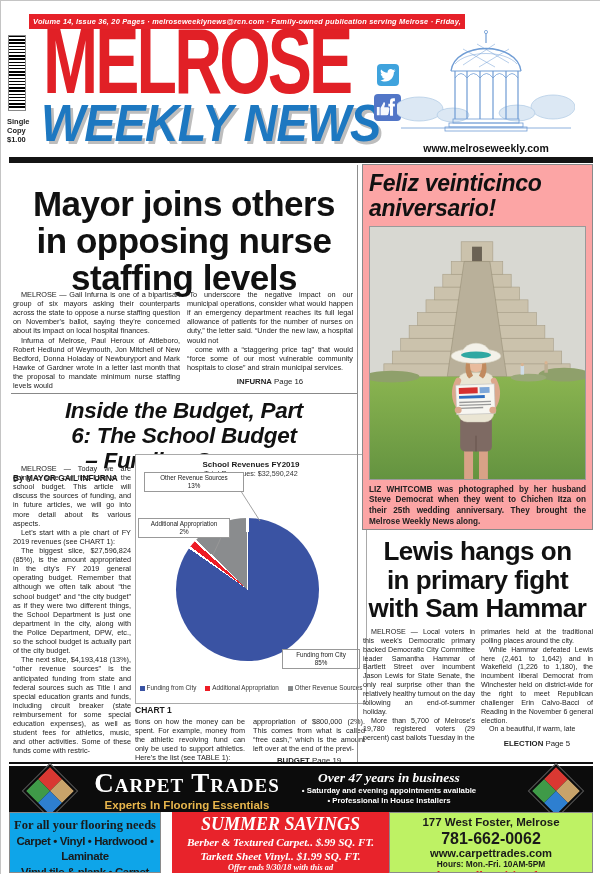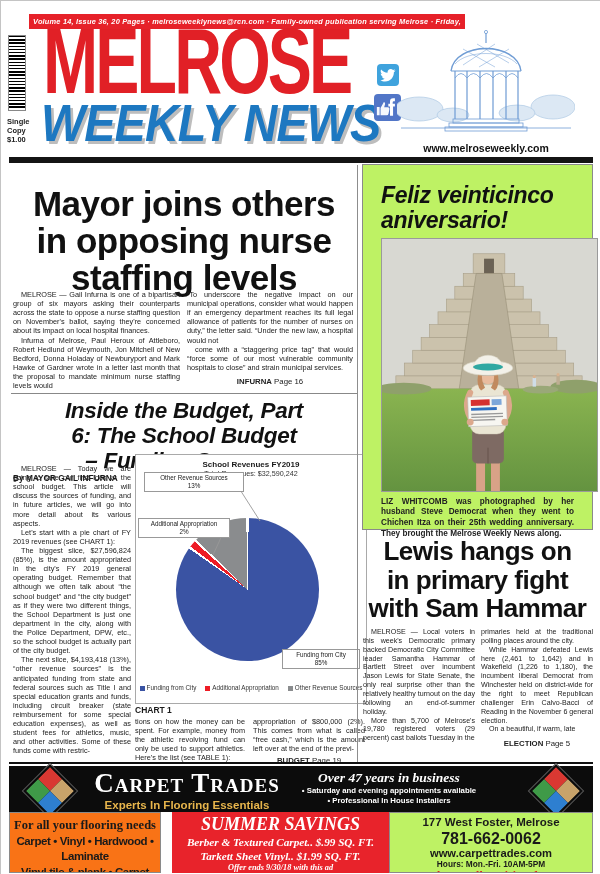--- a/index.html
+++ b/index.html
@@ -36,21 +36,21 @@
   .c-title{font:bold 8px/1.2 "Liberation Sans",sans-serif;text-align:center;}
   .c-sub{font:7.2px/1.2 "Liberation Sans",sans-serif;text-align:center;color:#333;}
   .pie{border-radius:50%;}
   .callout{border:1px solid #999;background:#fff;font:6.3px/1.25 "Liberation Sans",sans-serif;
            text-align:center;padding:1px 2px;}
   .legend{display:flex;justify-content:center;gap:9px;font:6.3px/1 "Liberation Sans",sans-serif;color:#333;}
   .legend .li{display:flex;align-items:center;gap:2px;}
   .sw{width:5px;height:5px;display:inline-block;}
   .chartlabel{font:bold 8.5px/1 "Liberation Sans",sans-serif;}
   
-  .annivbox{border:1px solid #8a8a8a;background:#bef264;padding:18px;box-sizing:border-box;}
+  .annivbox{border:1px solid #8a8a8a;background:#fca5a5;padding:6px;box-sizing:border-box;}
   .photo{border:1px solid #9a9a9a;display:block;margin-top:5px;}
   .caption{font:bold 8.2px/1.3 "Liberation Sans",sans-serif;text-align:justify;margin-top:5px;color:#222;}
   
   .adbar{background:#0c0c0c;color:#fff;}
   .diamond{width:34px;height:34px;transform:rotate(45deg);display:grid;grid-template-columns:1fr 1fr;
            grid-template-rows:1fr 1fr;overflow:hidden;border:2px solid #0c0c0c;outline:1px solid #555;}
   .d-r{background:#d93832}.d-t{background:#c8a36a}.d-g{background:#3f9a48}.d-b{background:#2e7fd0}
   .brand{font-family:"Liberation Serif",serif;font-weight:bold;font-variant:small-caps;
          font-size:27px;line-height:1;text-align:center;letter-spacing:1px;}
   .tagline{font:bold 11.5px/1.2 "Liberation Sans",sans-serif;color:#e7b54c;text-align:center;margin-top:2px;}
@@ -303,21 +303,21 @@
       <div class="tagline">Experts In Flooring Essentials</div>
     </div>
     <div class="abs" style="left:282px;top:4px;width:196px;">
       <div class="years">Over 47 years in business</div>
       <div class="bullets">
           <p>• Saturday and evening appointments available</p>
           <p>• Professional In House Installers</p>
         </div>
     </div>
   </div>
-  <div class="abs panel" style="left:8px;top:811px;width:152px;height:61px;border:1px solid #8a8a8a;background:#f97316;">
+  <div class="abs panel" style="left:8px;top:811px;width:152px;height:61px;border:1px solid #8a8a8a;background:#0ea5e9;">
     <div class="lp1">For all your flooring needs</div>
     <div class="lp2">Carpet • Vinyl • Hardwood • Laminate</div>
     <div class="lp2">Vinyl tile &amp; plank • Carpet cleaning</div>
   </div>
   <div class="abs panel redpanel" style="left:171px;top:811px;width:217px;height:61px;">
     <div class="rp-title">SUMMER SAVINGS</div>
     <div class="rp-line">Berber &amp; Textured Carpet.. $.99 SQ. FT.</div>
     <div class="rp-line">Tarkett Sheet Vinyl.. $1.99 SQ. FT.</div>
     <div class="rp-offer">Offer ends 9/30/18 with this ad</div>
   </div>

